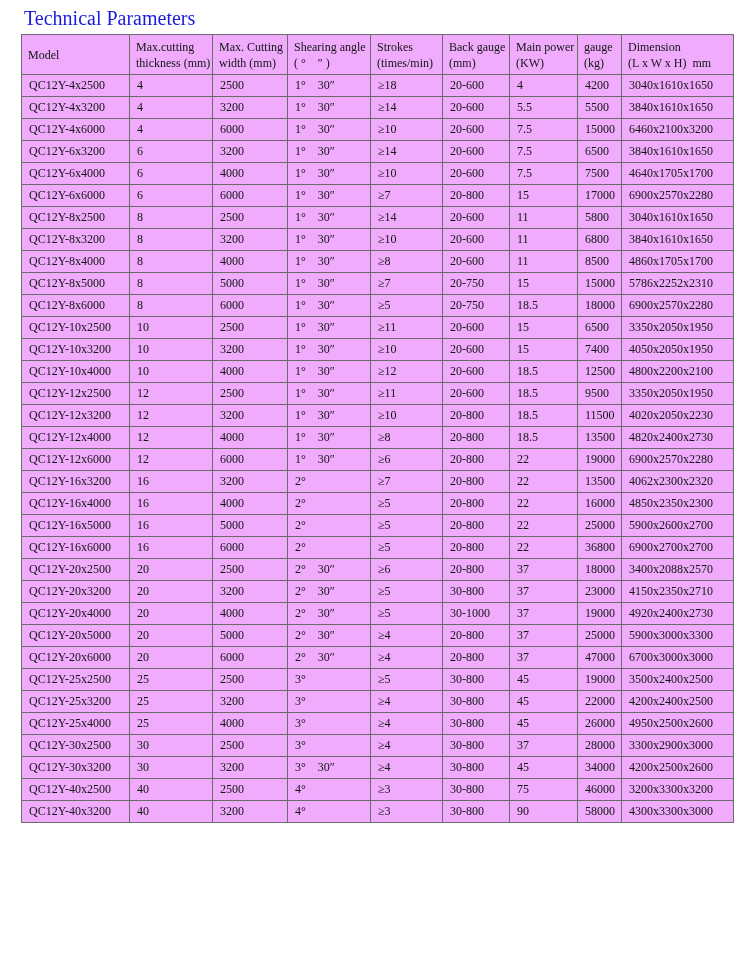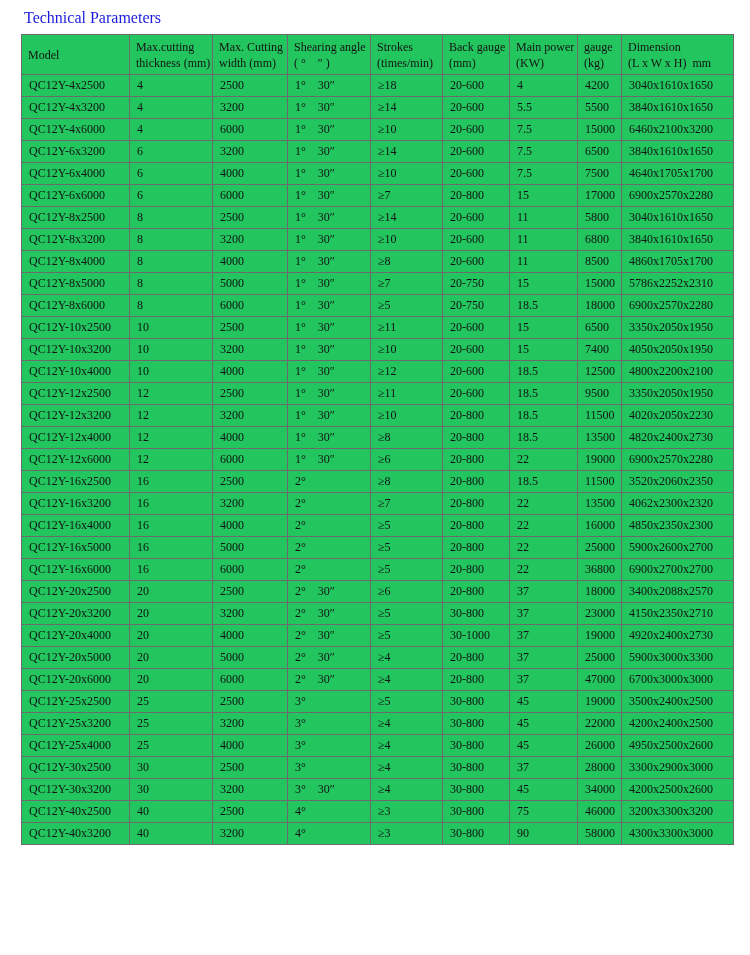--- a/index.html
+++ b/index.html
@@ -11,30 +11,30 @@
   .page {
     width: 750px;
     min-height: 955px;
     box-sizing: border-box;
     padding: 8px 16px 10px 21px;
     font-family: "Liberation Serif", serif;
     background: #ffffff;
   }
   .title {
     color: #1b1bdd;
-    font-size: 16px;
+    font-size: 20px;
     line-height: 20px;
     margin: 0 0 6px 3px;
     font-family: "Liberation Serif", serif;
   }
   table.params {
     border-collapse: collapse;
     table-layout: fixed;
     width: 712px;
-    background: #22c55e;
+    background: #f0abfc;
   }
   table.params th,
   table.params td {
     border: 1px solid #6b6b6b;
     font-weight: normal;
     text-align: left;
     color: #141414;
     font-size: 12px;
     white-space: pre;
     overflow: hidden;
@@ -278,31 +278,20 @@
           <td>12</td>
           <td>6000</td>
           <td>1°    30″</td>
           <td>≥6</td>
           <td>20-800</td>
           <td>22</td>
           <td>19000</td>
           <td>6900x2570x2280</td>
         </tr>
         <tr>
-          <td>QC12Y-16x2500</td>
-          <td>16</td>
-          <td>2500</td>
-          <td>2°</td>
-          <td>≥8</td>
-          <td>20-800</td>
-          <td>18.5</td>
-          <td>11500</td>
-          <td>3520x2060x2350</td>
-        </tr>
-        <tr>
           <td>QC12Y-16x3200</td>
           <td>16</td>
           <td>3200</td>
           <td>2°</td>
           <td>≥7</td>
           <td>20-800</td>
           <td>22</td>
           <td>13500</td>
           <td>4062x2300x2320</td>
         </tr>

